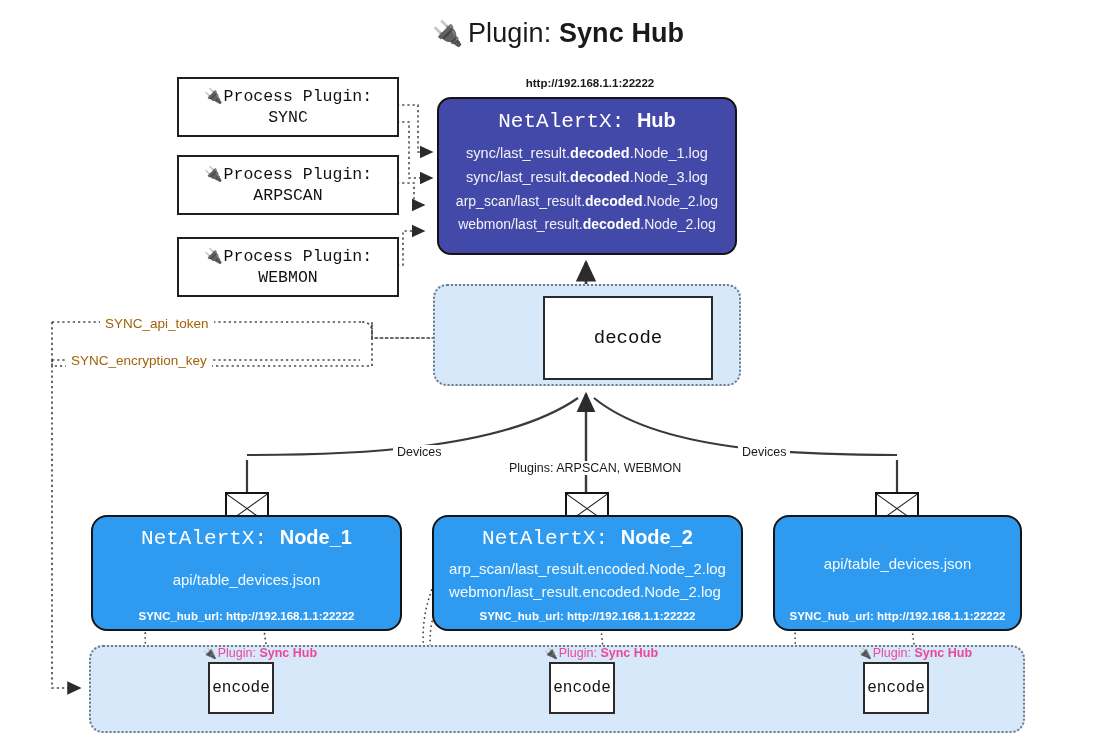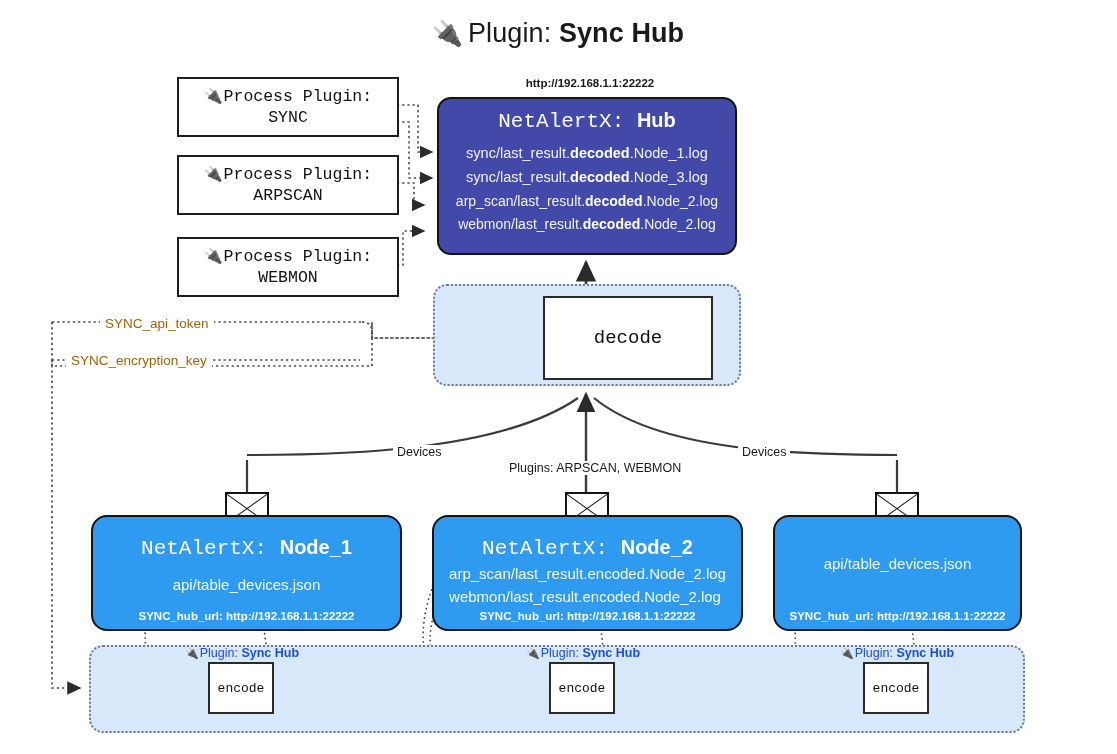--- a/index.html
+++ b/index.html
@@ -93,21 +93,21 @@
 
   
   .node-box{
     position:absolute;height:116px;
     background:#2f9bf0;border:2.5px solid #141414;border-radius:16px;
     color:#ffffff;box-sizing:border-box;
     display:flex;flex-direction:column;align-items:center;
   }
   .node-box .node-title{
     font-family:"Liberation Mono", monospace;font-size:21px;
-    margin-top:19px;white-space:nowrap;
+    margin-top:9px;white-space:nowrap;
   }
   .node-box .node-title .b{font-family:"Liberation Sans",sans-serif;font-weight:bold;font-size:20px;}
   .node-box .node-line{
     font-size:15px;line-height:1.55;white-space:nowrap;color:#f4fbff;
   }
   .node-box .node-lines{flex:1;display:flex;flex-direction:column;justify-content:center;}
   .node-box .node-foot{
     font-size:11.5px;font-weight:bold;color:#ffffff;margin-bottom:7px;white-space:nowrap;
   }
   #node-0{left:91px;top:515px;width:311px;}
@@ -132,27 +132,27 @@
   
   #encode-zone{
     position:absolute;left:89px;top:645px;width:936px;height:88px;
     background:#d6e8fa;border:2px dotted #6e7a86;border-radius:14px;
     box-sizing:border-box;
   }
   .encode-box{
     position:absolute;width:66px;height:52px;background:#ffffff;
     border:2px solid #2a2a2a;box-sizing:border-box;
     display:flex;align-items:center;justify-content:center;
-    font-family:"Liberation Mono", monospace;font-size:13px;color:#111;
+    font-family:"Liberation Mono", monospace;font-size:16px;color:#111;
   }
   #enc-0{left:208px;top:662px;}
   #enc-1{left:549px;top:662px;}
   #enc-2{left:863px;top:662px;}
   .encode-cap{
-    position:absolute;font-size:12.5px;color:#1d4ed8;white-space:nowrap;
+    position:absolute;font-size:12.5px;color:#ec4899;white-space:nowrap;margin-left:18px;
   }
   .encode-cap .b{font-weight:bold;}
   .encode-cap .plug{font-family:"DejaVu Sans",sans-serif;font-size:11px;margin-right:1px;}
   #cap-0{left:185px;top:646px;}
   #cap-1{left:526px;top:646px;}
   #cap-2{left:840px;top:646px;}
 </style>
 </head>
 <body>
 

